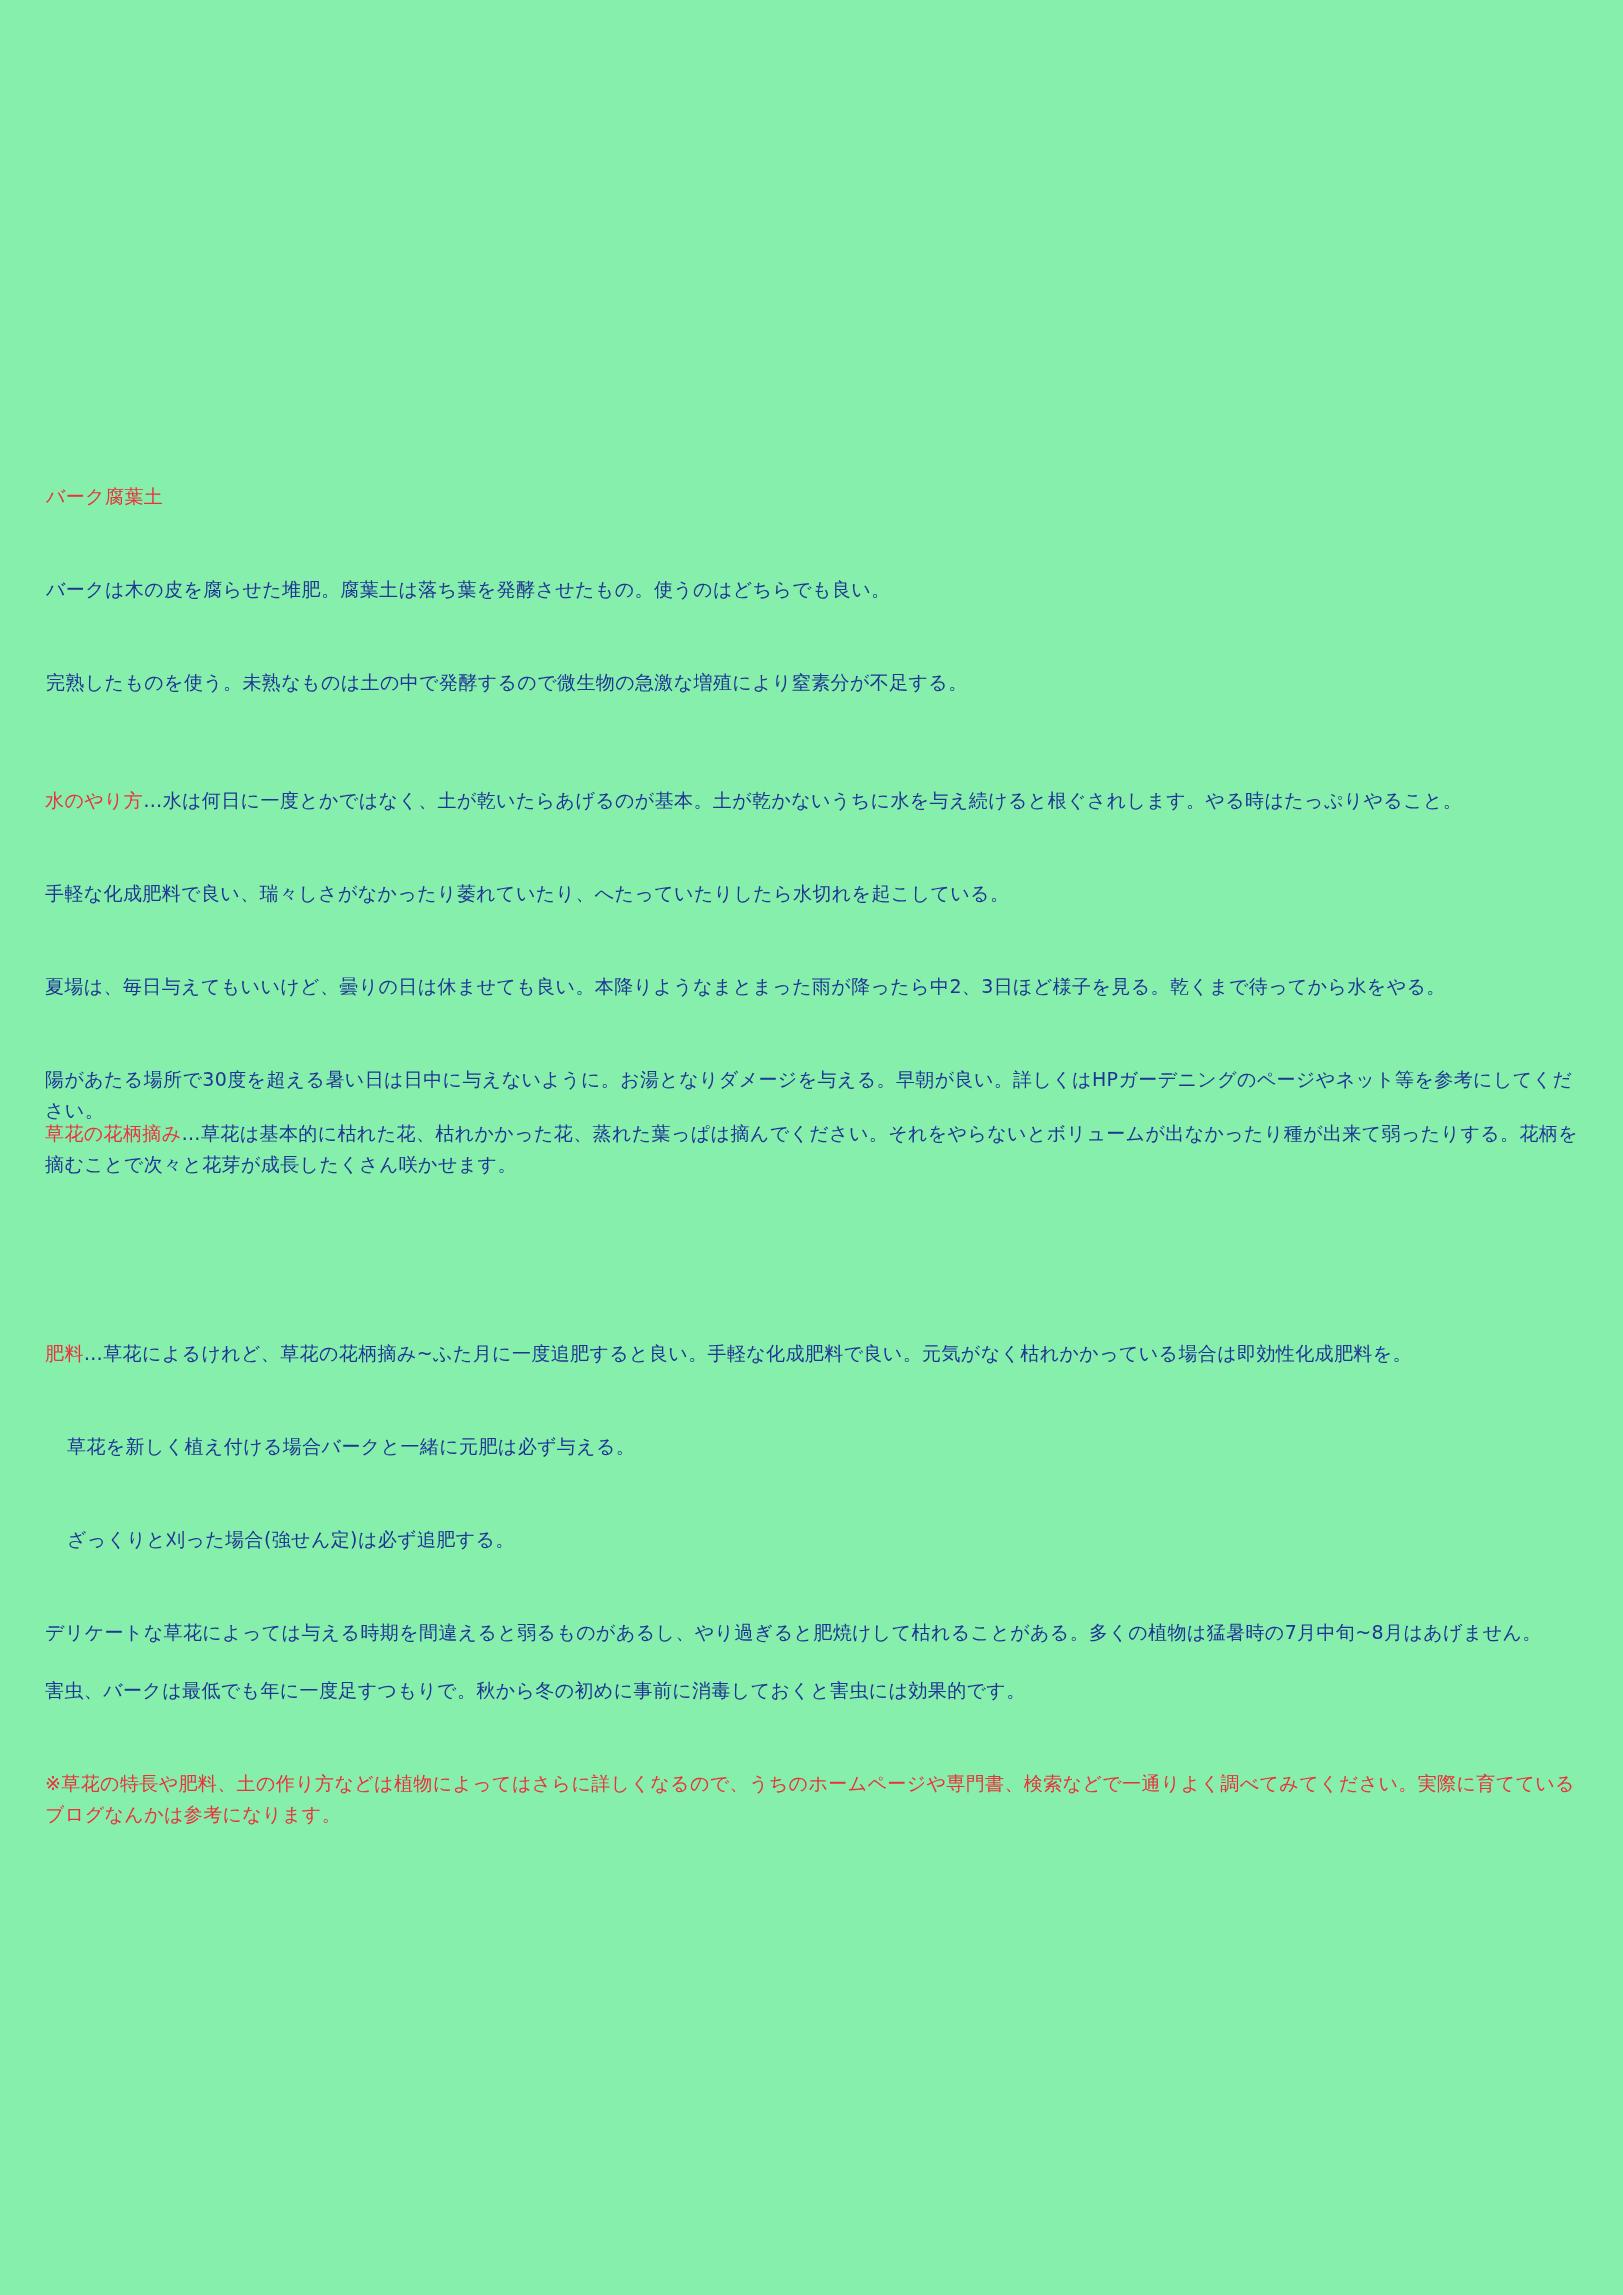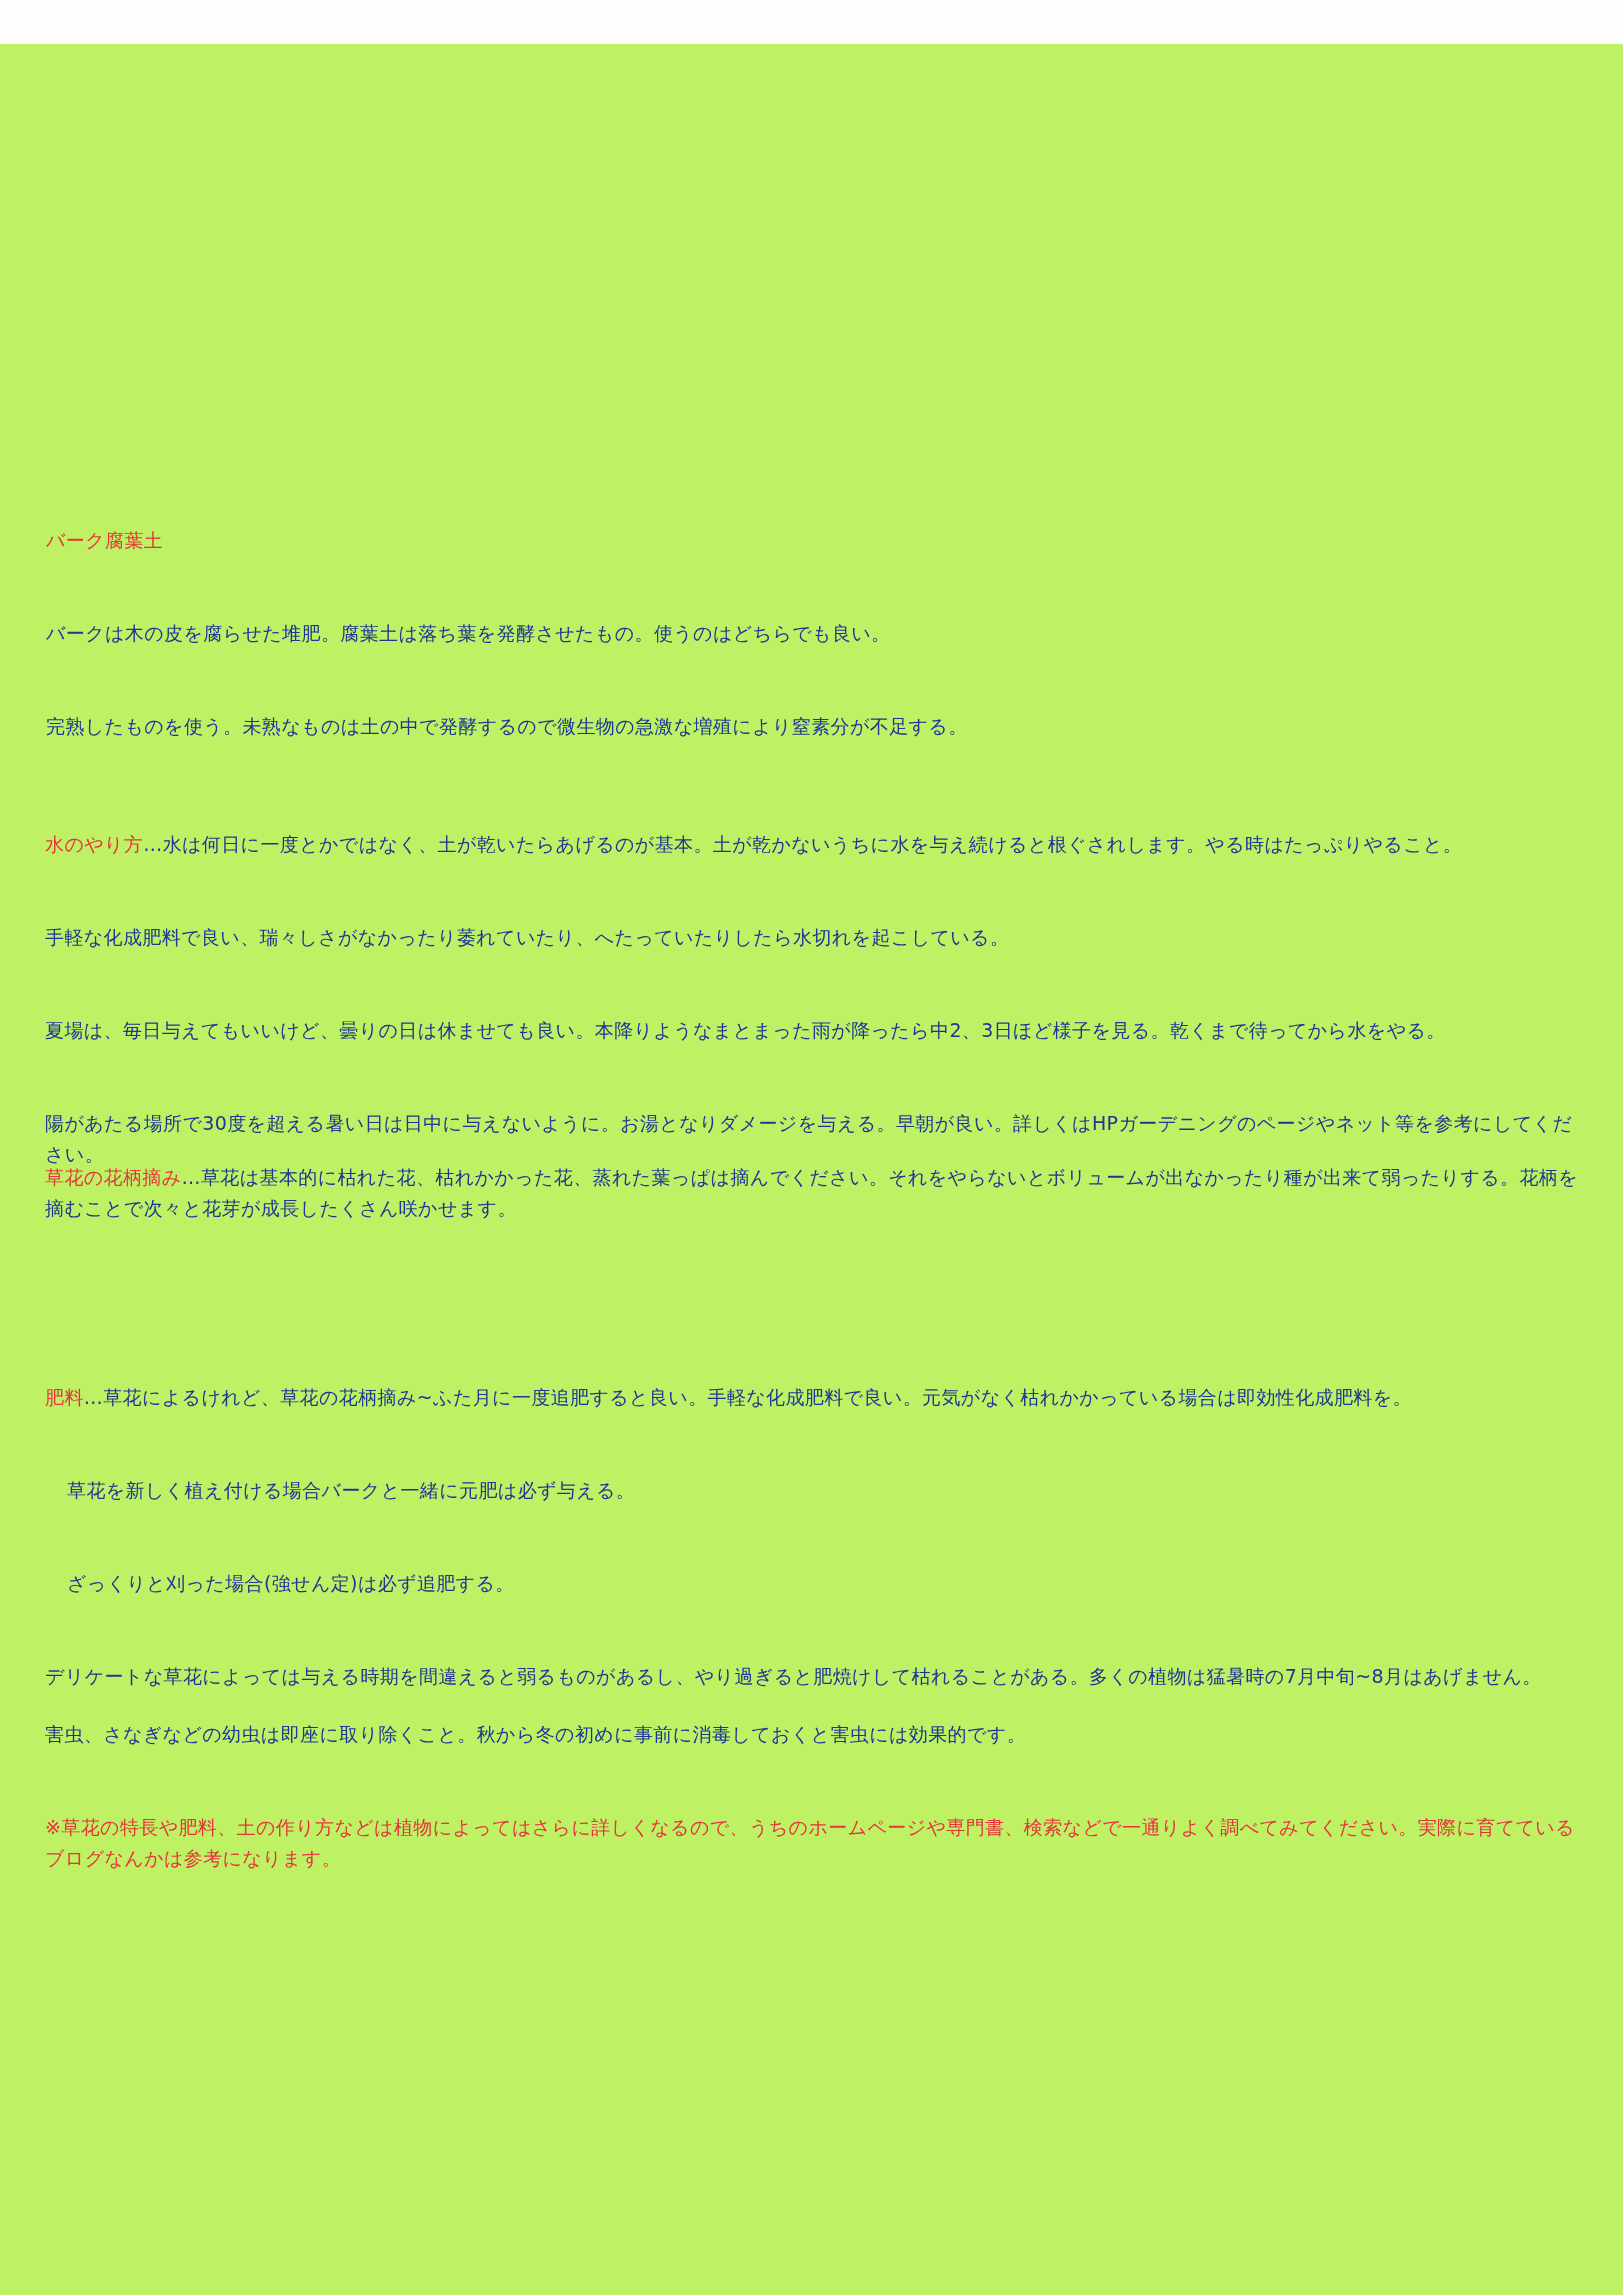--- a/index.html
+++ b/index.html
@@ -11,22 +11,21 @@
     width: 1623px;
     height: 2295px;
     position: relative;
     font-family: "DejaVu Sans", sans-serif;
     background: #fefefe;
     overflow: hidden;
   }
   .page {
     position: absolute;
     inset: 0;
-    background: #bef264;
-    margin-top: 44px;
+    background: #86efac;
   }
   .sheet {
     position: absolute;
     left: 0;
     top: 0;
     width: 1623px;
     height: 2295px;
   }
   .block {
     position: absolute;
@@ -91,19 +90,19 @@
     </div>
 
     <div class="block handwriting" id="sec-fertilizer">
       <span class="line blue"><span class="inline-red">肥料</span><span>…草花によるけれど、草花の花柄摘み~ふた月に一度追肥すると良い。手軽な化成肥料で良い。元気がなく枯れかかっている場合は即効性化成肥料を。</span></span>
       <span class="line blue indent-1">草花を新しく植え付ける場合バークと一緒に元肥は必ず与える。</span>
       <span class="line blue indent-1">ざっくりと刈った場合(強せん定)は必ず追肥する。</span>
       <span class="line blue">デリケートな草花によっては与える時期を間違えると弱るものがあるし、やり過ぎると肥焼けして枯れることがある。多くの植物は猛暑時の7月中旬~8月はあげません。</span>
     </div>
 
     <div class="block handwriting" id="sec-pest">
-      <span class="line blue">害虫、さなぎなどの幼虫は即座に取り除くこと。秋から冬の初めに事前に消毒しておくと害虫には効果的です。</span>
+      <span class="line blue">害虫、バークは最低でも年に一度足すつもりで。秋から冬の初めに事前に消毒しておくと害虫には効果的です。</span>
       <span class="line red">※草花の特長や肥料、土の作り方などは植物によってはさらに詳しくなるので、うちのホームページや専門書、検索などで一通りよく調べてみてください。実際に育てているブログなんかは参考になります。</span>
     </div>
 
   </div>
 </div>
 
 
 </body></html>

